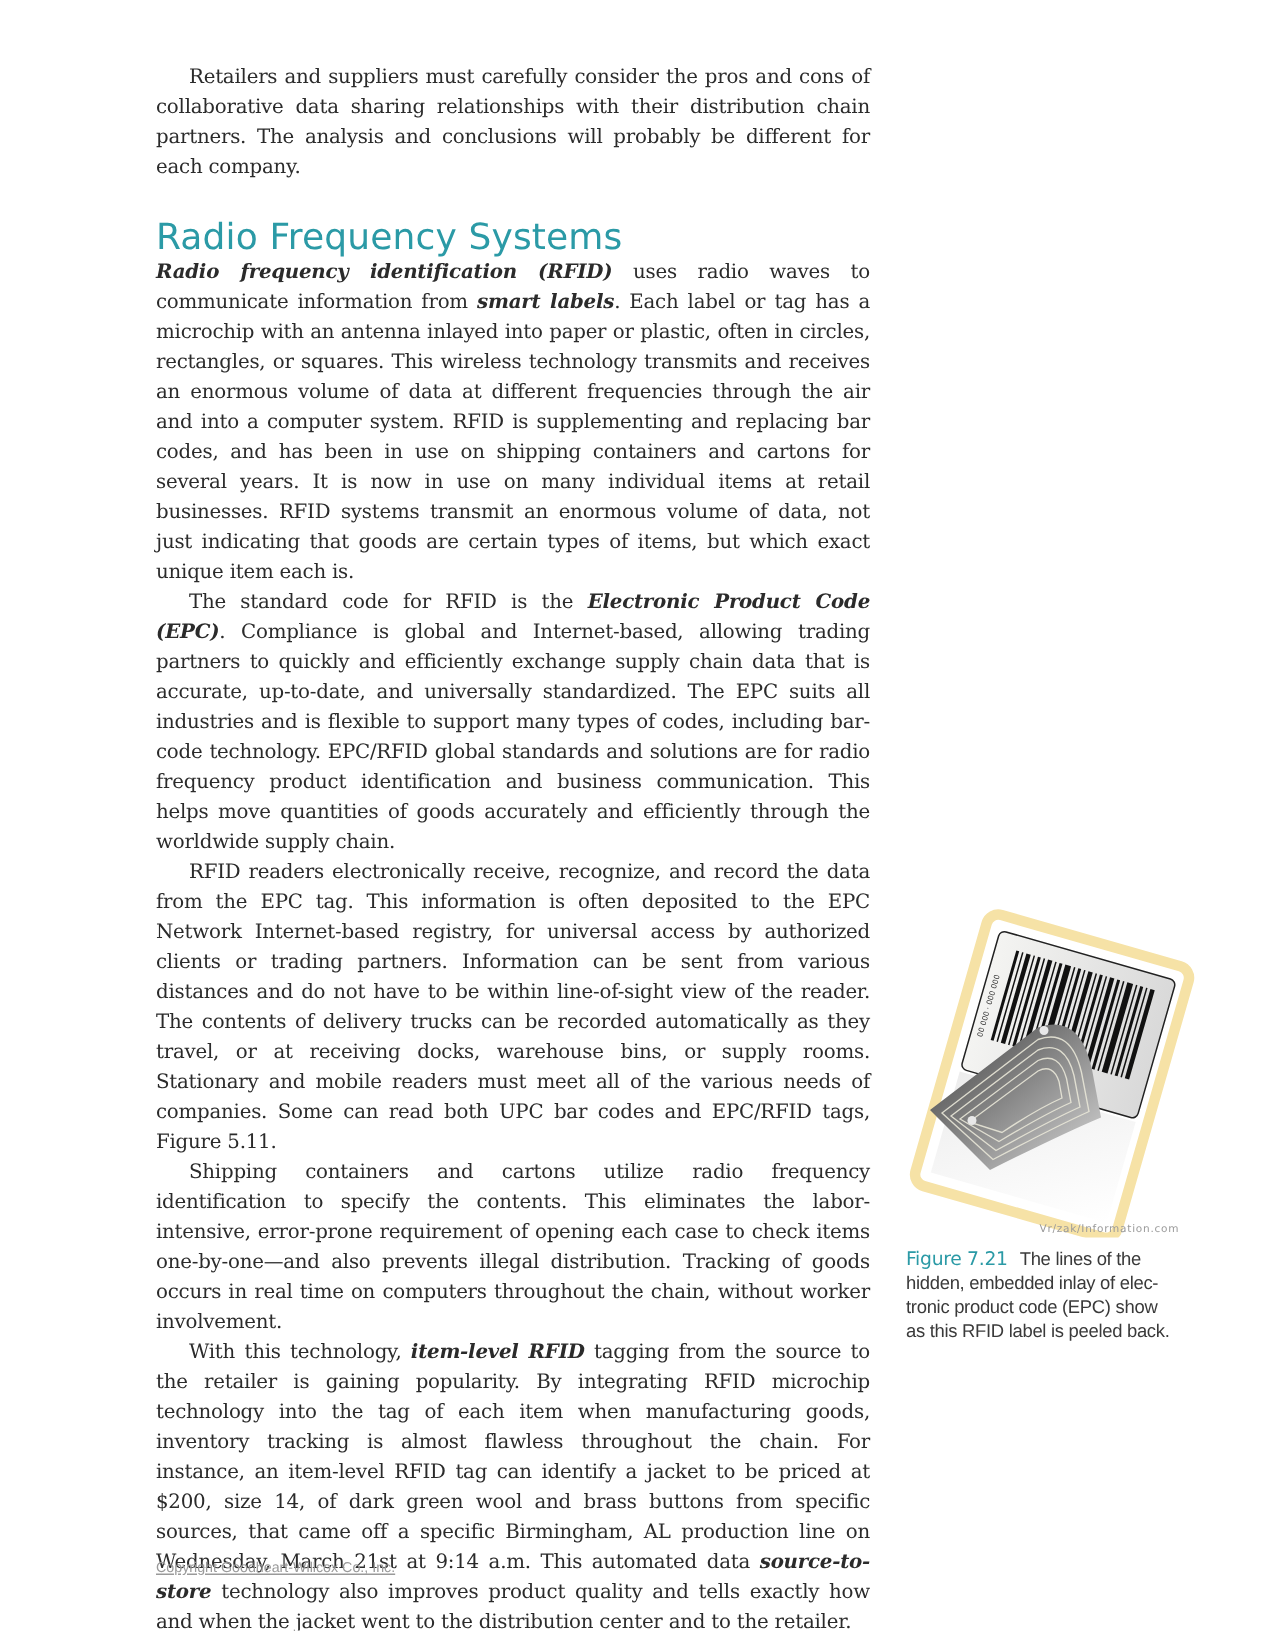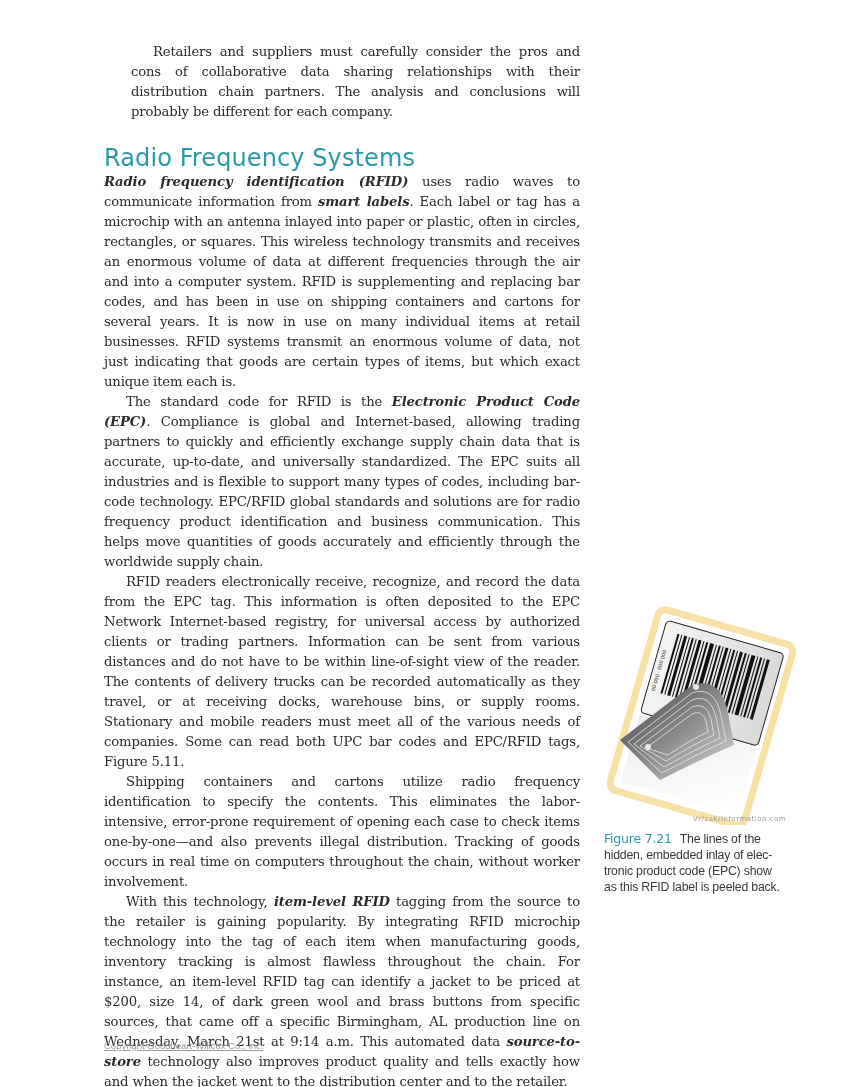--- a/index.html
+++ b/index.html
@@ -6,21 +6,21 @@
   body { width: 849px; height: 1087px; position: relative; overflow: hidden; }
   .page { position: absolute; left: 0; top: 0; width: 849px; height: 1087px; background: #fff; }
   .col {
     position: absolute; left: 104px; top: 42px; width: 476px;
     font-family: "DejaVu Serif", "Liberation Serif", serif;
     font-size: 13.2px; line-height: 20px; color: #2b2b2b;
     letter-spacing: -0.15px;
   }
   .col p { margin: 0; text-align: justify; hyphens: manual; }
   .col p.indent { text-indent: 22px; }
-  .col p.gap-after { margin-bottom: 24px; margin-left: 27px; }
+  .col p.gap-after { margin-bottom: 24px; }
   h2.section {
     font-family: "DejaVu Sans", "Liberation Sans", sans-serif;
     font-weight: normal; font-size: 24px; line-height: 24px;
     color: #2b9aa6; margin: 0 0 2px 0; letter-spacing: 0.1px;
   }
   .bi { font-weight: bold; font-style: italic; }
   .it { font-style: italic; font-weight: bold; }
   .figure { position: absolute; left: 600px; top: 605px; width: 200px; height: 220px; }
   .credit {
     position: absolute; left: 693px; top: 815px; width: 100px;

